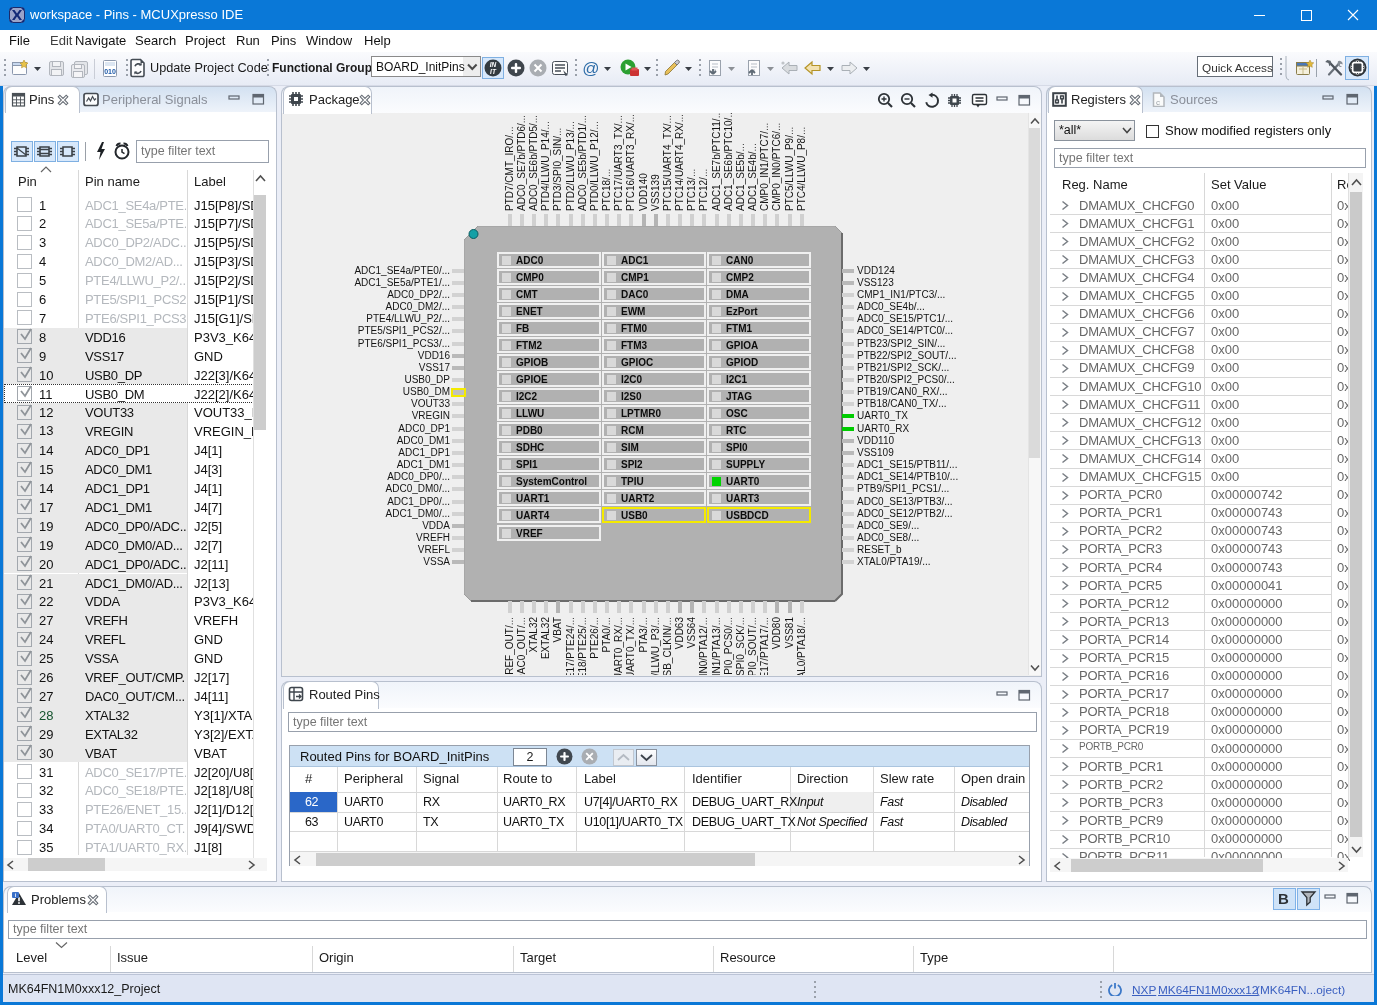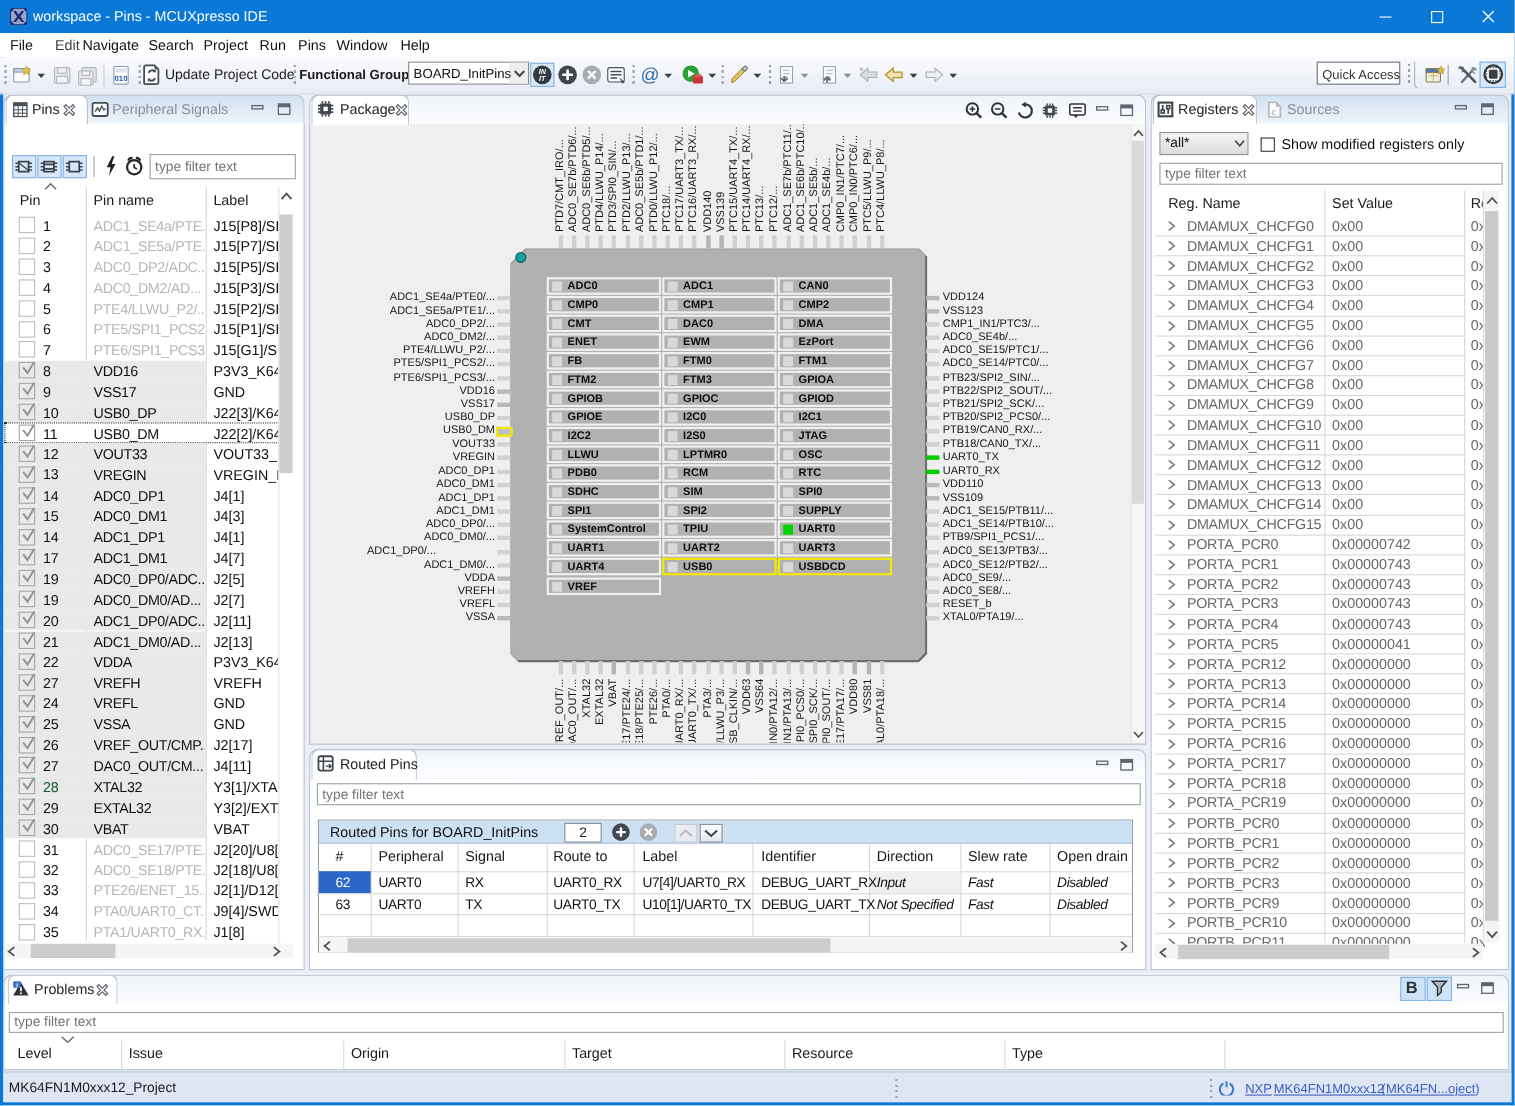--- a/index.html
+++ b/index.html
@@ -818,21 +818,21 @@
 <div class="pinlbl" style="left:573px;top:347.1px;width:180px">ADC1_SE15/PTB11/...</div>
 <div class="a" style="left:168px;top:362.2px;width:12px;height:4px;background:#d2d2d2"></div>
 <div class="pinlbl" style="left:-4px;top:359.2px;width:170px;text-align:right">ADC0_DP0/...</div>
 <div class="a" style="left:558px;top:362.2px;width:12px;height:4px;background:#d2d2d2"></div>
 <div class="pinlbl" style="left:573px;top:359.2px;width:180px">ADC1_SE14/PTB10/...</div>
 <div class="a" style="left:168px;top:374.4px;width:12px;height:4px;background:#d2d2d2"></div>
 <div class="pinlbl" style="left:-4px;top:371.4px;width:170px;text-align:right">ADC0_DM0/...</div>
 <div class="a" style="left:558px;top:374.4px;width:12px;height:4px;background:#d2d2d2"></div>
 <div class="pinlbl" style="left:573px;top:371.4px;width:180px">PTB9/SPI1_PCS1/...</div>
 <div class="a" style="left:168px;top:386.5px;width:12px;height:4px;background:#d2d2d2"></div>
-<div class="pinlbl" style="left:-4px;top:383.5px;width:170px;text-align:center">ADC1_DP0/...</div>
+<div class="pinlbl" style="left:-4px;top:383.5px;width:170px;text-align:right">ADC1_DP0/...</div>
 <div class="a" style="left:558px;top:386.5px;width:12px;height:4px;background:#d2d2d2"></div>
 <div class="pinlbl" style="left:573px;top:383.5px;width:180px">ADC0_SE13/PTB3/...</div>
 <div class="a" style="left:168px;top:398.7px;width:12px;height:4px;background:#d2d2d2"></div>
 <div class="pinlbl" style="left:-4px;top:395.7px;width:170px;text-align:right">ADC1_DM0/...</div>
 <div class="a" style="left:558px;top:398.7px;width:12px;height:4px;background:#d2d2d2"></div>
 <div class="pinlbl" style="left:573px;top:395.7px;width:180px">ADC0_SE12/PTB2/...</div>
 <div class="a" style="left:168px;top:410.9px;width:12px;height:4px;background:#b9b9b9"></div>
 <div class="pinlbl" style="left:-4px;top:407.9px;width:170px;text-align:right">VDDA</div>
 <div class="a" style="left:558px;top:410.9px;width:12px;height:4px;background:#d2d2d2"></div>
 <div class="pinlbl" style="left:573px;top:407.9px;width:180px">ADC0_SE9/...</div>
@@ -1289,21 +1289,21 @@
 <svg class="a" style="left:1060px;top:724.9px" width="10" height="11">
     <path d="M2.5 1.5 l5 4 -5 4" fill="none" stroke="#7a7f85" stroke-width="1.5"></path>
   </svg>
 <div style="position:absolute;left:1079px;top:722.4px;font-size:13px;letter-spacing:-0.25px;color:#676767;white-space:nowrap">PORTA_PCR19</div>
 <div style="position:absolute;left:1211px;top:722.4px;font-size:13px;color:#676767">0x00000000</div>
 <div style="position:absolute;left:1337px;top:722.4px;font-size:13px;color:#676767;width:13px;overflow:hidden">0x0</div>
 <div class="hline" style="left:1050px;top:739.0px;width:281px"></div>
 <svg class="a" style="left:1060px;top:743.0px" width="10" height="11">
     <path d="M2.5 1.5 l5 4 -5 4" fill="none" stroke="#7a7f85" stroke-width="1.5"></path>
   </svg>
-<div style="position:absolute;left:1079px;top:740.5px;font-size:13px;letter-spacing:-0.25px;color:#676767;white-space:nowrap">PORTB_PCR0</div>
+<div style="position:absolute;left:1079px;top:740.5px;font-size:10px;letter-spacing:-0.25px;color:#676767;white-space:nowrap">PORTB_PCR0</div>
 <div style="position:absolute;left:1211px;top:740.5px;font-size:13px;color:#676767">0x00000000</div>
 <div style="position:absolute;left:1337px;top:740.5px;font-size:13px;color:#676767;width:13px;overflow:hidden">0x0</div>
 <div class="hline" style="left:1050px;top:757.1px;width:281px"></div>
 <svg class="a" style="left:1060px;top:761.1px" width="10" height="11">
     <path d="M2.5 1.5 l5 4 -5 4" fill="none" stroke="#7a7f85" stroke-width="1.5"></path>
   </svg>
 <div style="position:absolute;left:1079px;top:758.6px;font-size:13px;letter-spacing:-0.25px;color:#676767;white-space:nowrap">PORTB_PCR1</div>
 <div style="position:absolute;left:1211px;top:758.6px;font-size:13px;color:#676767">0x00000000</div>
 <div style="position:absolute;left:1337px;top:758.6px;font-size:13px;color:#676767;width:13px;overflow:hidden">0x0</div>
 <div class="hline" style="left:1050px;top:775.2px;width:281px"></div>
@@ -1404,12 +1404,12 @@
 <div style="position:absolute;left:3px;top:974px;width:1371px;height:28px;background:#dfe5f3;border-top:1px solid #bcc4d6"></div>
 <div style="position:absolute;left:8px;top:982px;font-size:12.5px;color:#1a1a1a">MK64FN1M0xxx12_Project</div>
 <div class="dots" style="left:814px;top:981px;height:18px"></div>
 <div class="dots" style="left:1100px;top:981px;height:18px"></div>
 <svg class="a" style="left:1108px;top:982px" width="14" height="14">
     <path d="M4.2 3 a6 6 0 1 0 5.6 0" fill="none" stroke="#3c78c8" stroke-width="1.8"></path>
     <path d="M7 1 v5.5" stroke="#3c78c8" stroke-width="1.8"></path>
   </svg>
 <div style="position:absolute;left:1132px;top:983px;font-size:11.8px;color:#3a5fc0;text-decoration:underline">NXP</div>
 <div style="position:absolute;left:1158px;top:983px;font-size:11.8px;color:#3a5fc0;text-decoration:underline">MK64FN1M0xxx12</div>
-<div style="position:absolute;left:1256px;top:983px;font-size:11.8px;color:#3a5fc0">(<span style="text-decoration:underline">MK64FN...oject</span>)</div>
+<div style="position:absolute;left:1256px;top:983px;font-size:11.8px;color:#3a5fc0">(<span style="">MK64FN...oject</span>)</div>
 </body></html>

